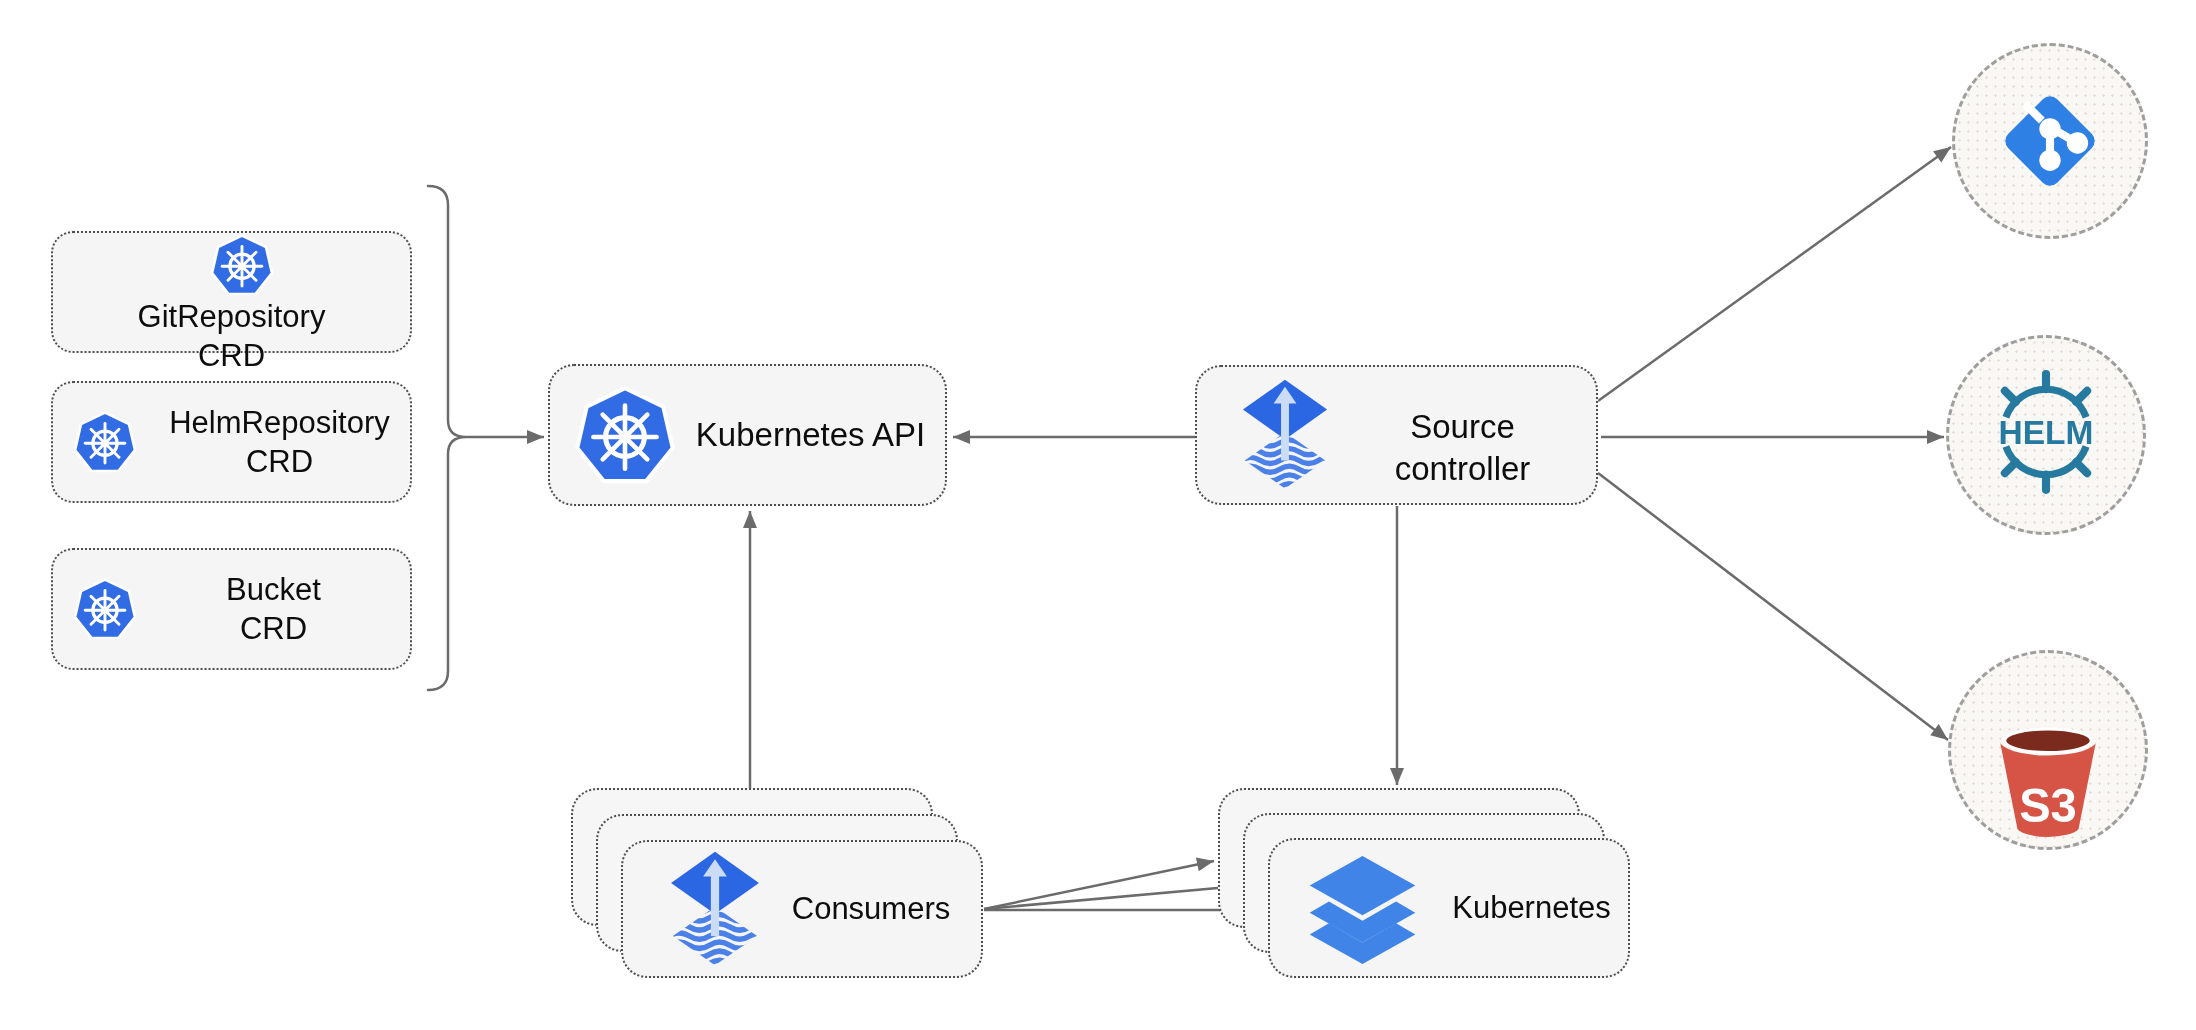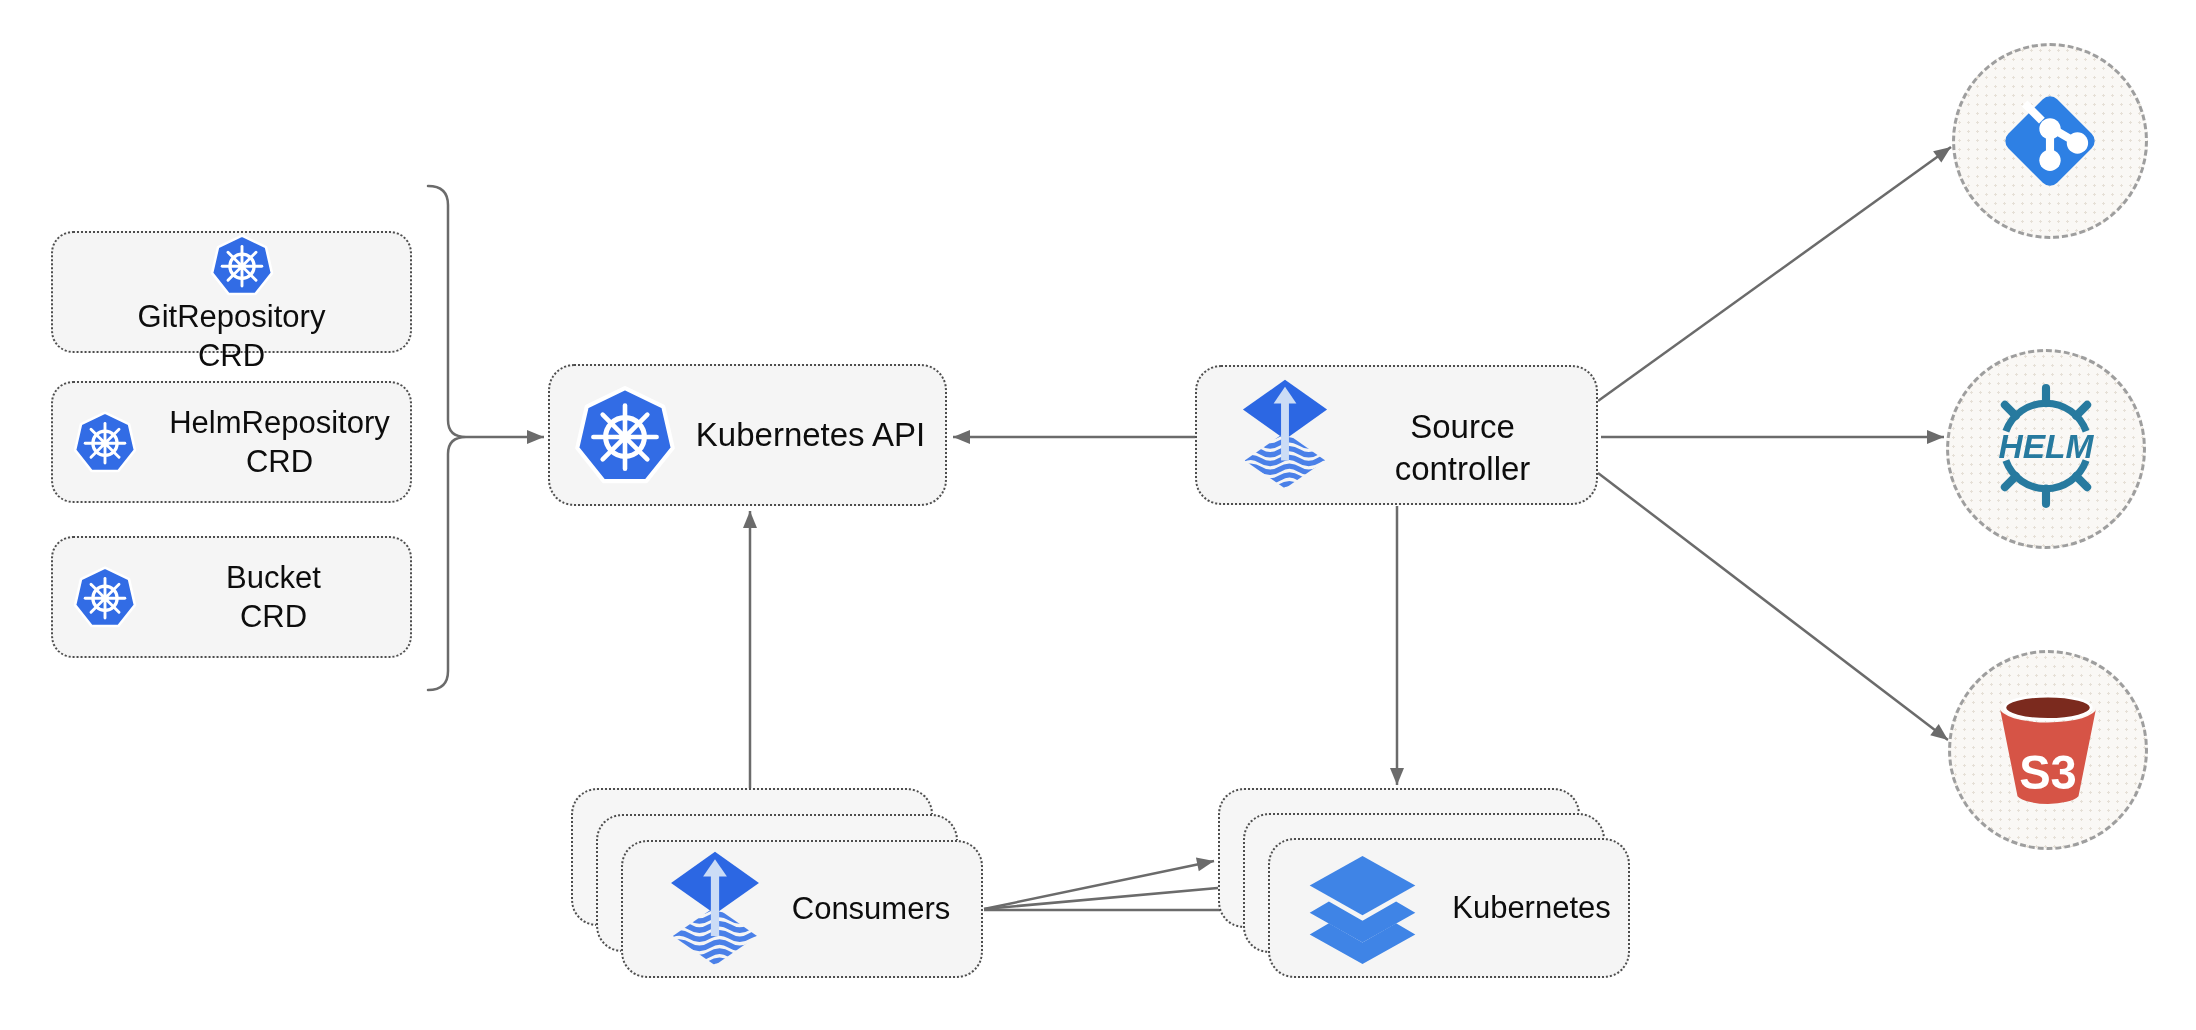--- a/index.html
+++ b/index.html
@@ -10,21 +10,21 @@
   svg.edges{position:absolute;left:0;top:0;}
   .node{
     position:absolute;background:#f5f5f5;border:2.5px dotted #4d4d4d;border-radius:26px;
     display:flex;align-items:center;box-sizing:border-box;
   }
   .node .label{
     flex:1;text-align:center;font-size:31px;line-height:1.26;white-space:pre-line;color:#0d0d0d;
   }
   .crd-box{left:51px;width:361px;height:122px;border-radius:22px;}
   .crd-box .icon-wrap{margin-left:20px;display:flex;}
-  #crd-0{top:231px;flex-direction:column;} #crd-1{top:381px;gap:12px;} #crd-2{top:536px;}
+  #crd-0{top:231px;flex-direction:column;} #crd-1{top:381px;gap:12px;} #crd-2{top:548px;}
   .k8s-api{left:548px;top:364px;width:399px;height:142px;}
   .k8s-api .icon-wrap{margin-left:24px;display:flex;}
   .k8s-api .label{font-size:33px;}
   .source-ctrl{left:1195px;top:365px;width:403px;height:140px;}
   .source-ctrl .icon-wrap{margin-left:44px;display:flex;}
   .source-ctrl .label{font-size:33px;margin-top:25px;}
   .stack-ghost{
     position:absolute;background:#f6f6f6;border:2.5px dotted #4d4d4d;border-radius:26px;box-sizing:border-box;
   }
   .consumers{left:621px;top:840px;width:362px;height:138px;}
@@ -32,22 +32,22 @@
   .artifacts{left:1268px;top:838px;width:362px;height:140px;}
   .artifacts .icon-wrap{margin-left:20px;display:flex;}
   .ext-circle{
     position:absolute;border:3px dashed #9e9e9e;border-radius:50%;box-sizing:border-box;
     background-color:#faf8f5;
     background-image:radial-gradient(#e6e0d7 1.3px, rgba(0,0,0,0) 1.4px);
     background-size:9px 9px;
     display:flex;align-items:center;justify-content:center;
   }
   .git-circle{left:1952px;top:43px;width:196px;height:196px;}
-  .helm-circle{left:1946px;top:349px;width:200px;height:200px;font-style:italic;}
-  .s3-circle{left:1948px;top:650px;width:200px;height:200px;}
+  .helm-circle{left:1946px;top:335px;width:200px;height:200px;}
+  .s3-circle{left:1948px;top:650px;width:200px;height:200px;align-items:flex-end;}
   .hidden-defs{position:absolute;width:0;height:0;overflow:hidden;}
 </style>
 </head>
 <body>
 
 <svg class="hidden-defs" aria-hidden="true">
   <defs>
     <symbol id="sym-k8s" viewBox="0 0 100 100">
       <polygon points="50,4 12.5,22.1 3.2,62.7 29.1,95.2 70.8,95.2 96.8,62.7 87.5,22.1" fill="#326CE5" stroke="#ffffff" stroke-width="4" stroke-linejoin="round"></polygon>
       <g stroke="#ffffff" stroke-width="4.5" stroke-linecap="round">

